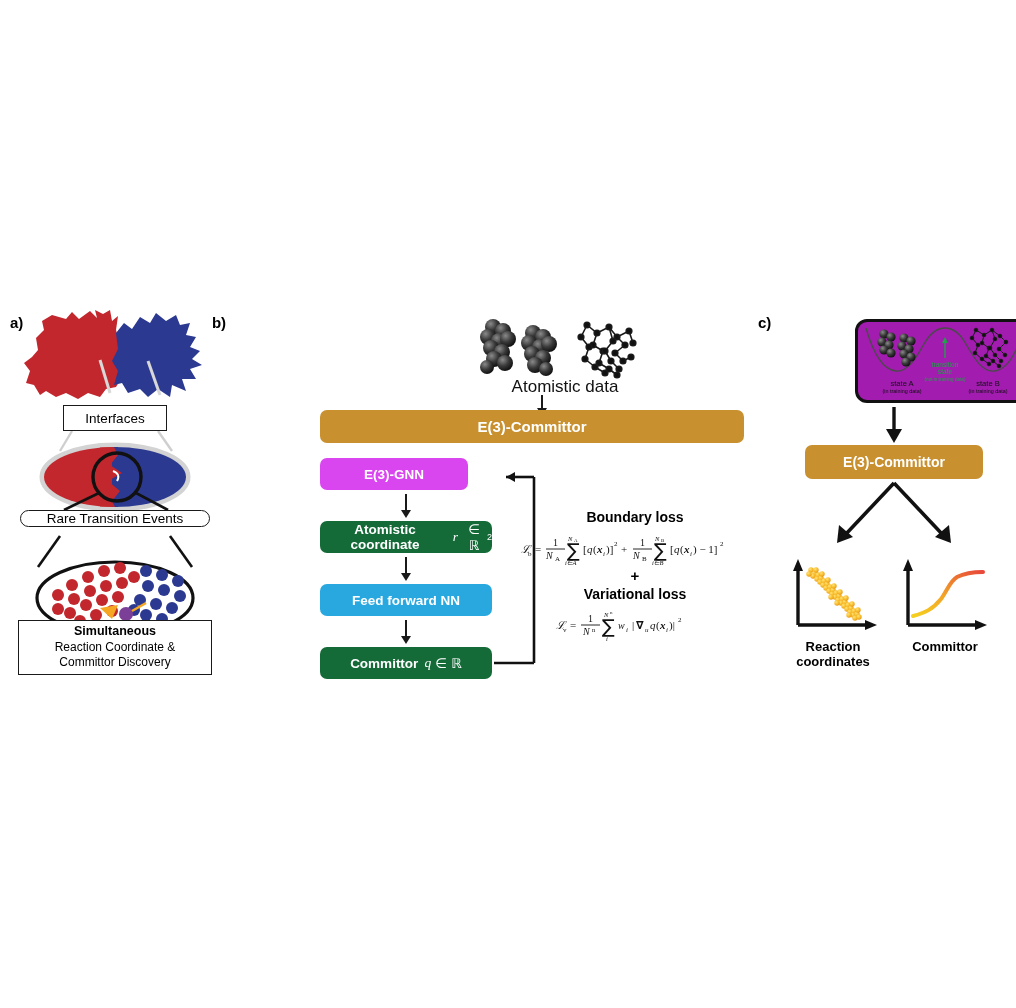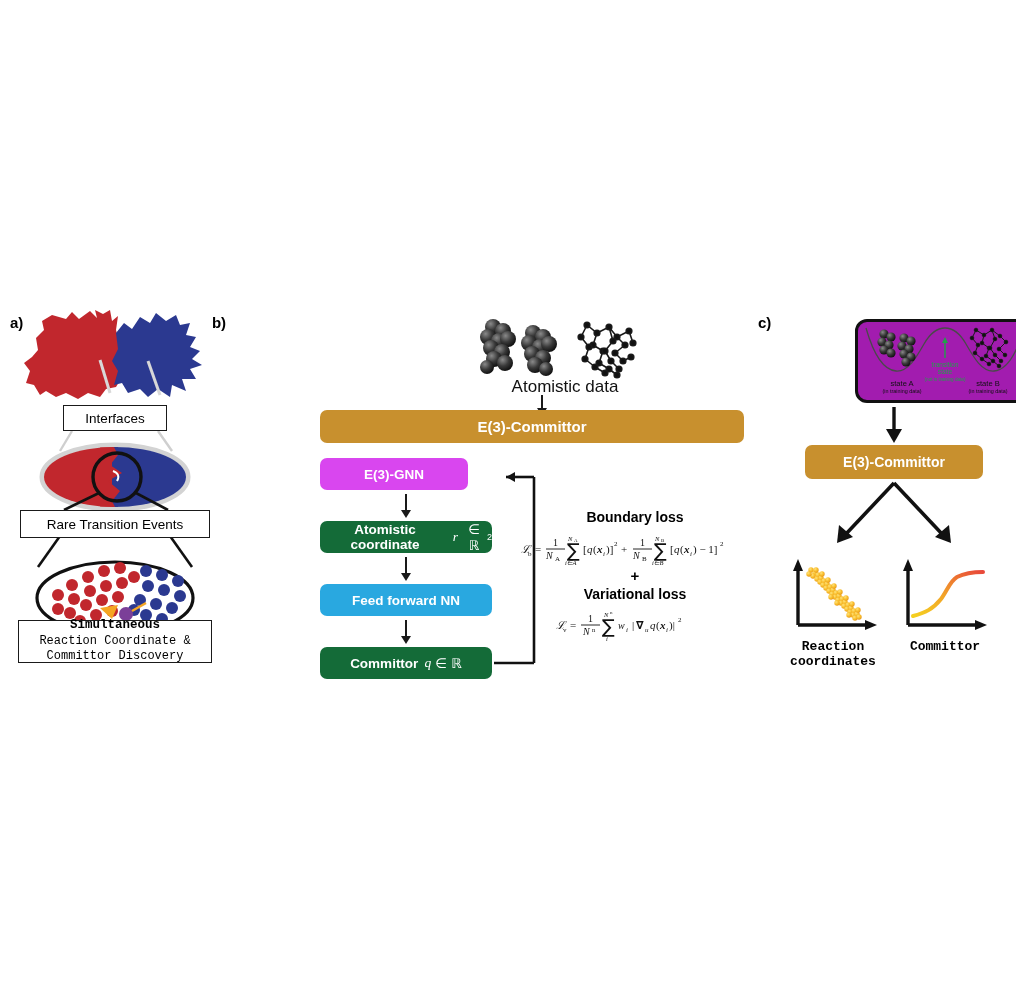--- a/index.html
+++ b/index.html
@@ -42,28 +42,28 @@
     justify-content: center;
     text-align: center;
     font-family: "Liberation Sans", sans-serif;
     z-index: 6;
   }
   #a-box-interfaces {
     left: 63px; top: 100px; width: 104px; height: 26px;
     font-size: 13.5px;
   }
   #a-box-rare {
-    left: 20px; top: 205px; width: 190px; height: 28px;
+    left: 20px; top: 205px; width: 190px; height: 17px;
     font-size: 13.5px;
+    border-radius: 12px;
   }
   #a-box-sim {
-    left: 18px; top: 315px; width: 194px; height: 43px;
+    left: 18px; top: 315px; width: 194px; height: 55px;
     font-size: 12px;
     line-height: 15.5px;
-    font-family: Liberation Mono, monospace;
   }
   #a-box-sim .bold { font-weight: bold; font-size: 12.5px; }
 
   
   #panel-b { position: absolute; left: 210px; top: 305px; width: 545px; height: 390px; }
   .flow-box {
     position: absolute;
     border-radius: 7px;
     display: flex;
     align-items: center;
@@ -139,21 +139,21 @@
     position: absolute;
     left: 50px; top: 140px; width: 178px; height: 34px;
     background: #c8902e;
     border-radius: 7px;
     display: flex; align-items: center; justify-content: center;
     color: #fff; font-weight: bold; font-size: 14px;
     font-family: "Liberation Sans", sans-serif;
   }
   .c-plot-caption {
     position: absolute;
-    font-family: Liberation Mono, monospace;
+    font-family: Liberation Sans, sans-serif;
     font-weight: bold;
     font-size: 13px;
     text-align: center;
     line-height: 15px;
   }
   .ls-label {
     font-family: "Liberation Sans", sans-serif;
     text-anchor: middle;
   }
   svg { display: block; overflow: visible; }

